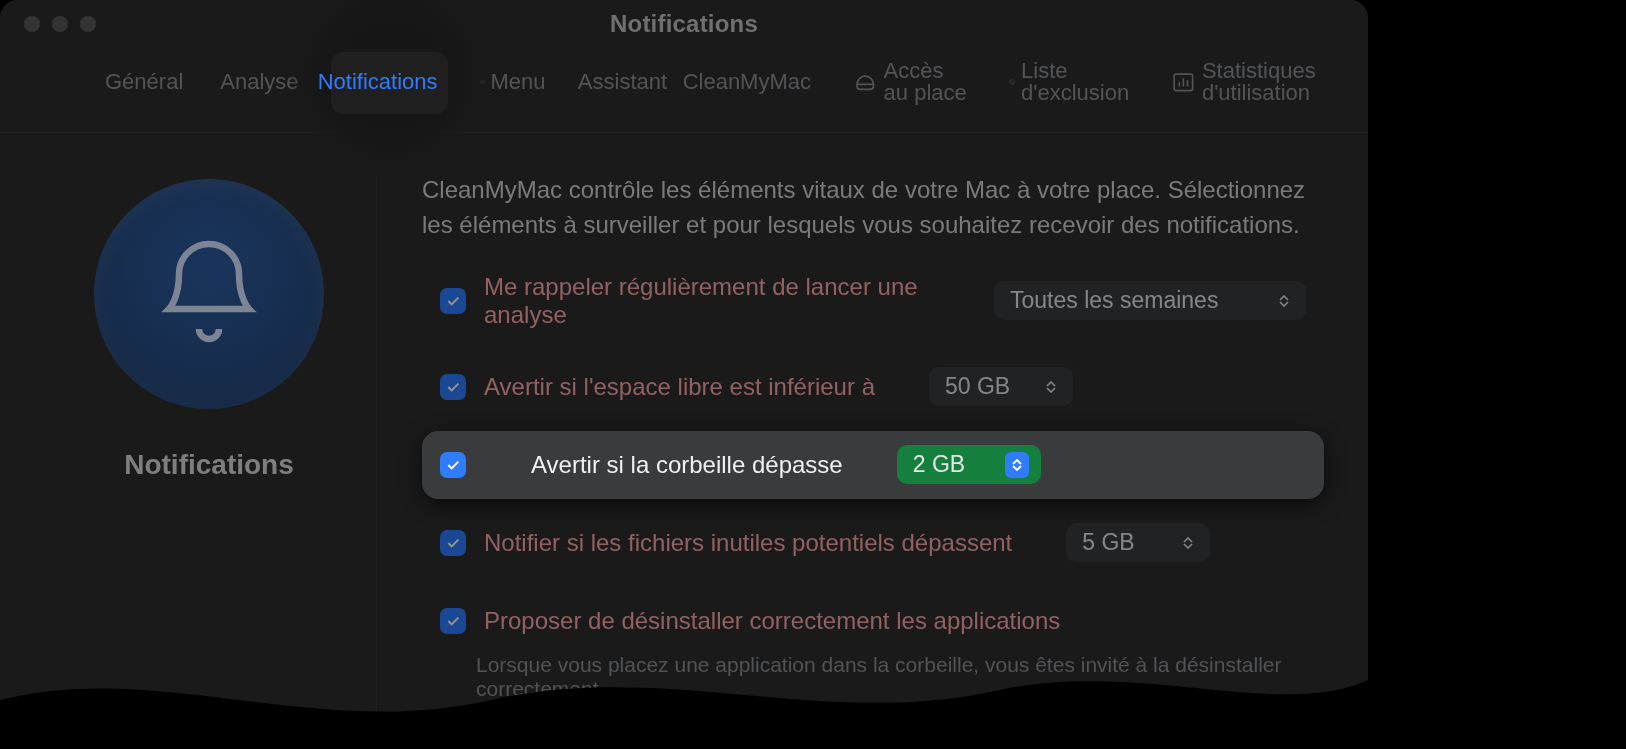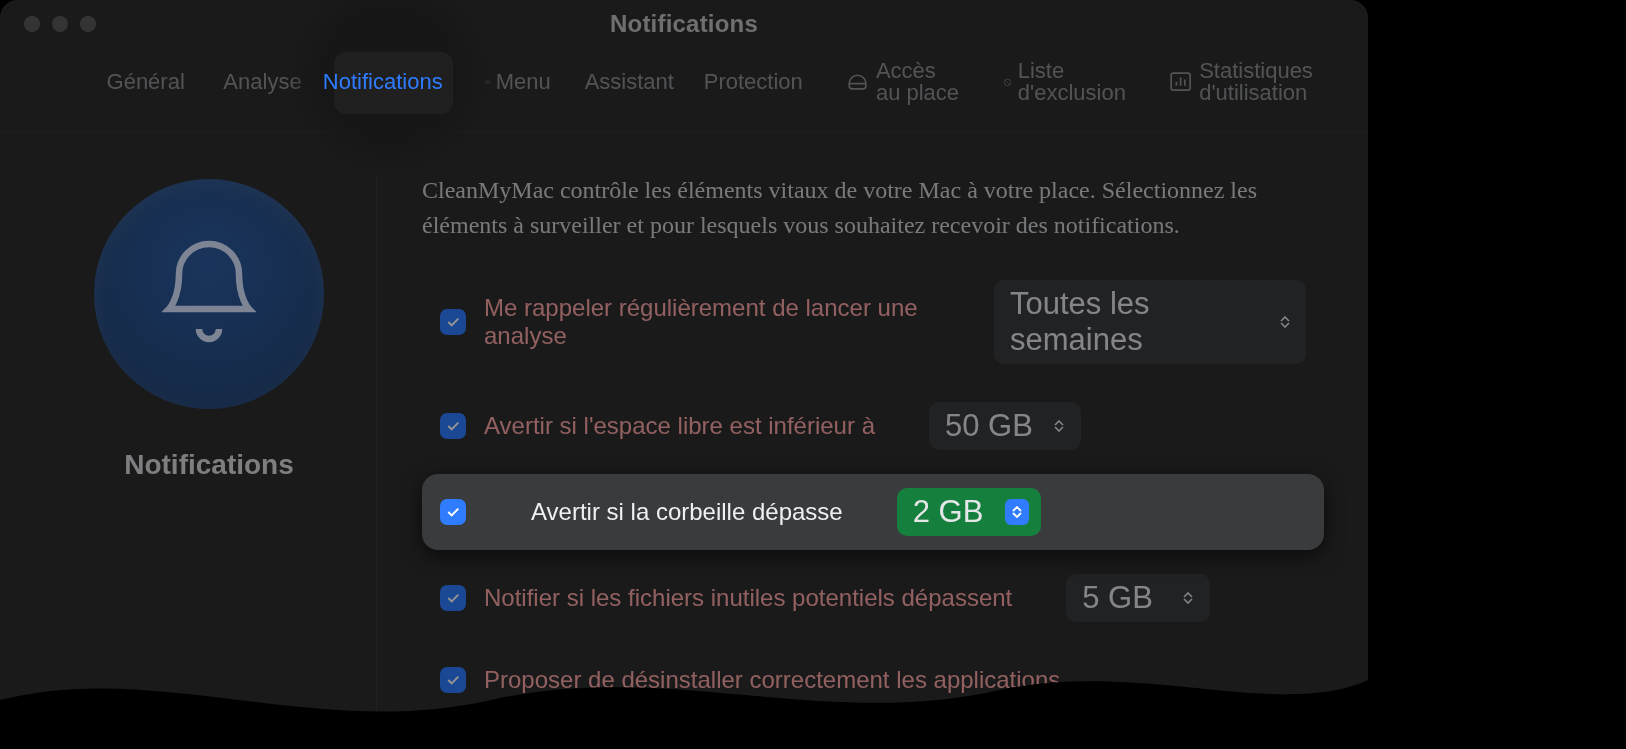--- a/index.html
+++ b/index.html
@@ -138,21 +138,21 @@
       font-weight: 600;
       color: #d9dadc;
     }
 
     .main {
       flex: 1;
       padding-top: 10px;
       font-size: 24px;
       color: #cfd1d3;
     }
-    .desc { margin-bottom: 23px; line-height: 1.45; font-family: Liberation Serif, serif; }
+    .desc { margin-bottom: 16px; line-height: 1.45; }
 
     .row {
       display: flex;
       align-items: center;
       gap: 18px;
       padding: 14px 18px;
       border-radius: 16px;
       margin-bottom: 10px;
       min-height: 68px;
     }
@@ -175,21 +175,21 @@
       display: flex; align-items: center; justify-content: center;
       flex: 0 0 26px;
     }
     .cb svg { width: 16px; height: 16px; stroke: #fff; }
 
     .sel {
       display: flex; align-items: center; justify-content: space-between;
       padding: 6px 12px 6px 16px;
       border-radius: 10px;
       background: #3a3b3d;
-      font-size: 31px;
+      font-size: 23px;
       color: #e5e6e8;
       gap: 16px;
     }
     .sel.wide { min-width: 312px; }
     .sel.mid  { min-width: 144px; justify-content: space-between; }
     .sel.small{ min-width: 144px; }
     .sel .chev {
       display: flex; flex-direction: column; align-items: center; justify-content: center;
       width: 20px; height: 22px;
     }
@@ -277,21 +277,21 @@
       </span>
       <span>Assistant</span>
     </div>
 
     <div class="tool">
       <span class="ticon">
         <svg viewBox="0 0 24 24" fill="none" stroke="currentColor" stroke-width="1.6">
             <path d="M12 3l8 3v5c0 5-3.4 8.7-8 10-4.6-1.3-8-5-8-10V6Z"></path>
           </svg>
       </span>
-      <span>Protection</span>
+      <span>CleanMyMac</span>
     </div>
 
     <div class="tool">
       <span class="ticon">
         <svg viewBox="0 0 24 24" fill="none" stroke="currentColor" stroke-width="1.6">
             <path d="M4 14a8 8 0 1 1 16 0v2a3 3 0 0 1-3 3H7a3 3 0 0 1-3-3Z"></path>
             <path d="M4 14h16"></path>
           </svg>
       </span>
       <span>Accès au place</span>

